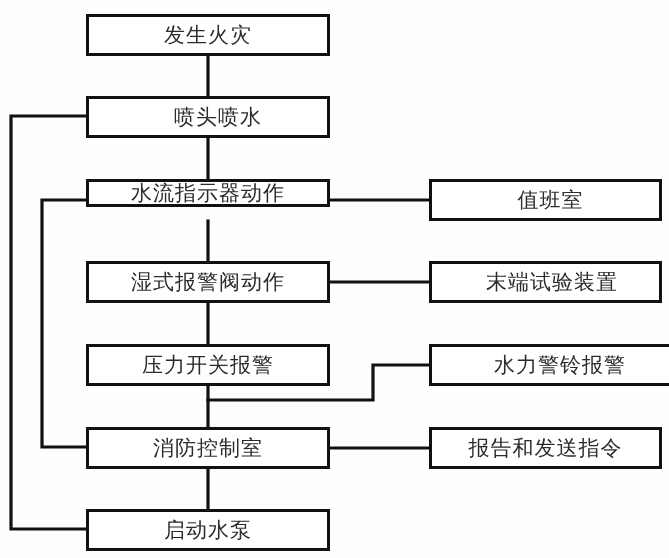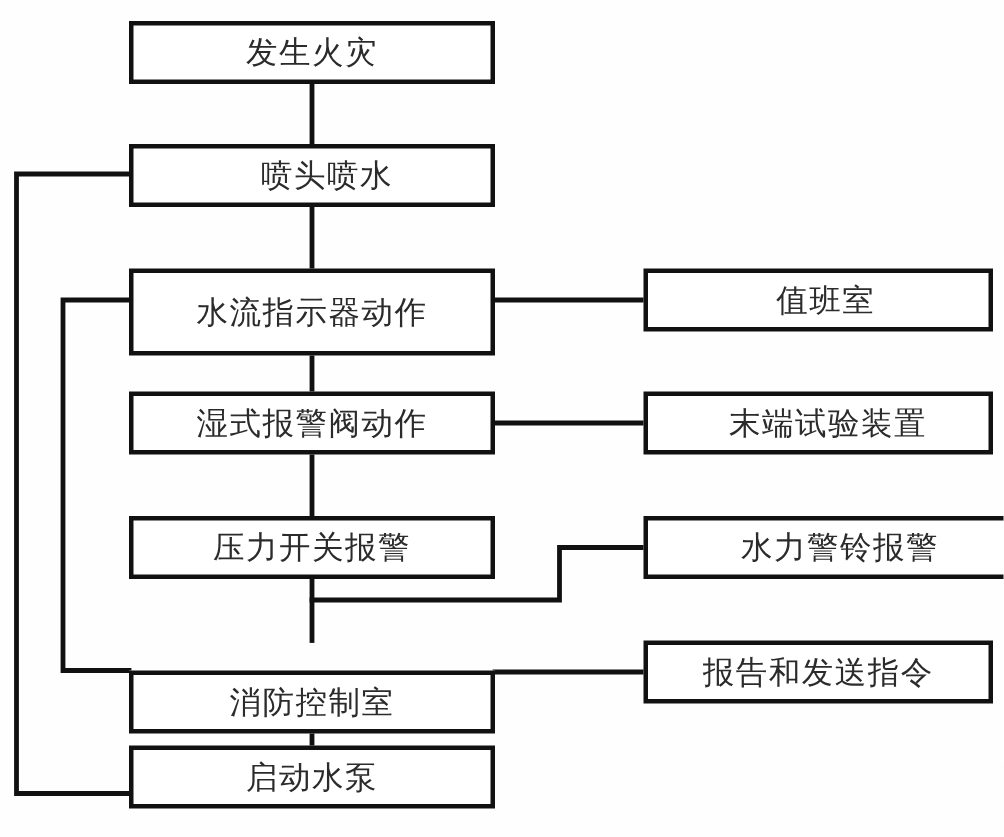--- a/index.html
+++ b/index.html
@@ -66,33 +66,33 @@
         <path d="M 86 447 L 42 447 L 42 200 L 86 200"></path>
       </g>
   </svg>
 
   <div class="node" style="left: 86px; top: 14px; width: 244px; height: 42px; border-color: rgb(17, 17, 17);">
     <span class="node-label" style="color: rgb(43, 43, 43);">发生火灾</span>
   </div>
   <div class="node" style="left: 86px; top: 96px; width: 244px; height: 42px; border-color: rgb(17, 17, 17);">
     <span class="node-label" style="color: rgb(43, 43, 43); padding-left: 20px;">喷头喷水</span>
   </div>
-  <div class="node" style="left: 86px; top: 179px; width: 244px; height: 58px; border-color: rgb(17, 17, 17);">
+  <div class="node" style="left: 86px; top: 179px; width: 244px; height: 28px; border-color: rgb(17, 17, 17);">
     <span class="node-label" style="color: rgb(43, 43, 43);">水流指示器动作</span>
   </div>
   <div class="node" style="left: 86px; top: 261px; width: 244px; height: 42px; border-color: rgb(17, 17, 17);">
     <span class="node-label" style="color: rgb(43, 43, 43);">湿式报警阀动作</span>
   </div>
   <div class="node" style="left: 86px; top: 344px; width: 244px; height: 42px; border-color: rgb(17, 17, 17);">
     <span class="node-label" style="color: rgb(43, 43, 43);">压力开关报警</span>
   </div>
-  <div class="node" style="left: 86px; top: 427px; width: 244px; height: 42px; border-color: rgb(17, 17, 17); margin-top: 20px;">
+  <div class="node" style="left: 86px; top: 427px; width: 244px; height: 42px; border-color: rgb(17, 17, 17);">
     <span class="node-label" style="color: rgb(43, 43, 43);">消防控制室</span>
   </div>
-  <div class="node" style="left: 86px; top: 497px; width: 244px; height: 42px; border-color: rgb(17, 17, 17);">
+  <div class="node" style="left: 86px; top: 509px; width: 244px; height: 42px; border-color: rgb(17, 17, 17);">
     <span class="node-label" style="color: rgb(43, 43, 43);">启动水泵</span>
   </div>
   <div class="node" style="left: 429px; top: 179px; width: 233px; height: 42px; border-color: rgb(17, 17, 17);">
     <span class="node-label" style="color: rgb(43, 43, 43); margin-left: 10px;">值班室</span>
   </div>
   <div class="node" style="left: 429px; top: 261px; width: 233px; height: 42px; border-color: rgb(17, 17, 17); padding-left: 13px;">
     <span class="node-label" style="color: rgb(43, 43, 43);">末端试验装置</span>
   </div>
   <div class="node" style="left: 429px; top: 344px; width: 262px; height: 42px; border-color: rgb(17, 17, 17);">
     <span class="node-label" style="color: rgb(43, 43, 43);">水力警铃报警</span>

